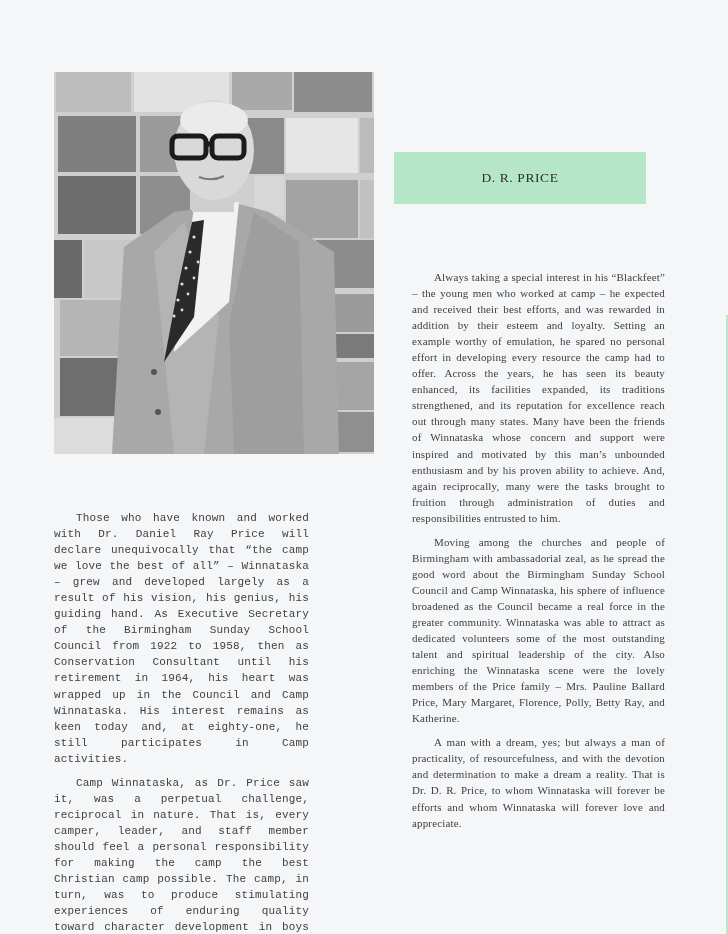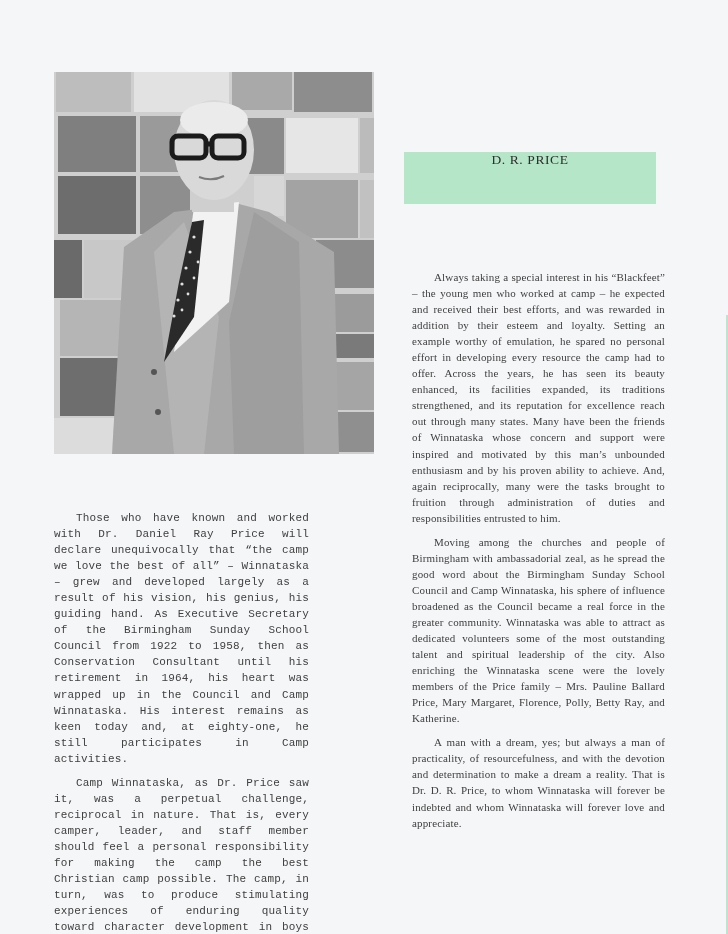--- a/index.html
+++ b/index.html
@@ -27,23 +27,23 @@
     line-height: 16.05px;
     text-align: justify;
     letter-spacing: 0.15px;
     color: #404040;
     margin-top: 35px;
   }
   .col p { margin: 0 0 8px 0; text-indent: 22px; }
   .col-left { left: 54px; top: 475px; width: 255px; font-family: Liberation Mono, monospace; }
   .col-right { left: 412px; top: 234px; width: 253px; }
   .header-box {
-    position: absolute; left: 404px; top: 152px; width: 252px; height: 52px;
+    position: absolute; left: 394px; top: 152px; width: 252px; height: 52px;
     background: #b5e6c8;
-    display: flex; justify-content: center;
+    display: flex; align-items: center; justify-content: center;
   }
   .header-title {
     font-size: 13.5px; letter-spacing: 0.6px; color: #2e2e2e;
   }
 </style>
 </head>
 <body>
 
 <div class="edge-line"></div>
 
@@ -123,14 +123,14 @@
 </div>
 
 <div class="col col-left">
   <p>Those who have known and worked with Dr. Daniel Ray Price will declare unequivocally that “the camp we love the best of all” – Winnataska – grew and developed largely as a result of his vision, his genius, his guiding hand. As Executive Secretary of the Birmingham Sunday School Council from 1922 to 1958, then as Conservation Consultant until his retirement in 1964, his heart was wrapped up in the Council and Camp Winnataska. His interest remains as keen today and, at eighty-one, he still participates in Camp activities.</p>
   <p>Camp Winnataska, as Dr. Price saw it, was a perpetual challenge, reciprocal in nature. That is, every camper, leader, and staff member should feel a personal responsibility for making the camp the best Christian camp possible. The camp, in turn, was to produce stimulating experiences of enduring quality toward character development in boys and girls and young people. In every camper, from the youngest to oldest, Dr. Price saw a future Christian adult, a potential community leader.</p>
 </div>
 
 <div class="col col-right">
   <p>Always taking a special interest in his “Blackfeet” – the young men who worked at camp – he expected and received their best efforts, and was rewarded in addition by their esteem and loyalty. Setting an example worthy of emulation, he spared no personal effort in developing every resource the camp had to offer. Across the years, he has seen its beauty enhanced, its facilities expanded, its traditions strengthened, and its reputation for excellence reach out through many states. Many have been the friends of Winnataska whose concern and support were inspired and motivated by this man’s unbounded enthusiasm and by his proven ability to achieve. And, again reciprocally, many were the tasks brought to fruition through administration of duties and responsibilities entrusted to him.</p>
   <p>Moving among the churches and people of Birmingham with ambassadorial zeal, as he spread the good word about the Birmingham Sunday School Council and Camp Winnataska, his sphere of influence broadened as the Council became a real force in the greater community. Winnataska was able to attract as dedicated volunteers some of the most outstanding talent and spiritual leadership of the city. Also enriching the Winnataska scene were the lovely members of the Price family – Mrs. Pauline Ballard Price, Mary Margaret, Florence, Polly, Betty Ray, and Katherine.</p>
-  <p>A man with a dream, yes; but always a man of practicality, of resourcefulness, and with the devotion and determination to make a dream a reality. That is Dr. D. R. Price, to whom Winnataska will forever be indebted and whom Winnataska will forever love and appreciate.</p>
+  <p>A man with a dream, yes; but always a man of practicality, of resourcefulness, and with the devotion and determination to make a dream a reality. That is Dr. D. R. Price, to whom Winnataska will forever be efforts and whom Winnataska will forever love and appreciate.</p>
 </div>
 
 </body></html>

